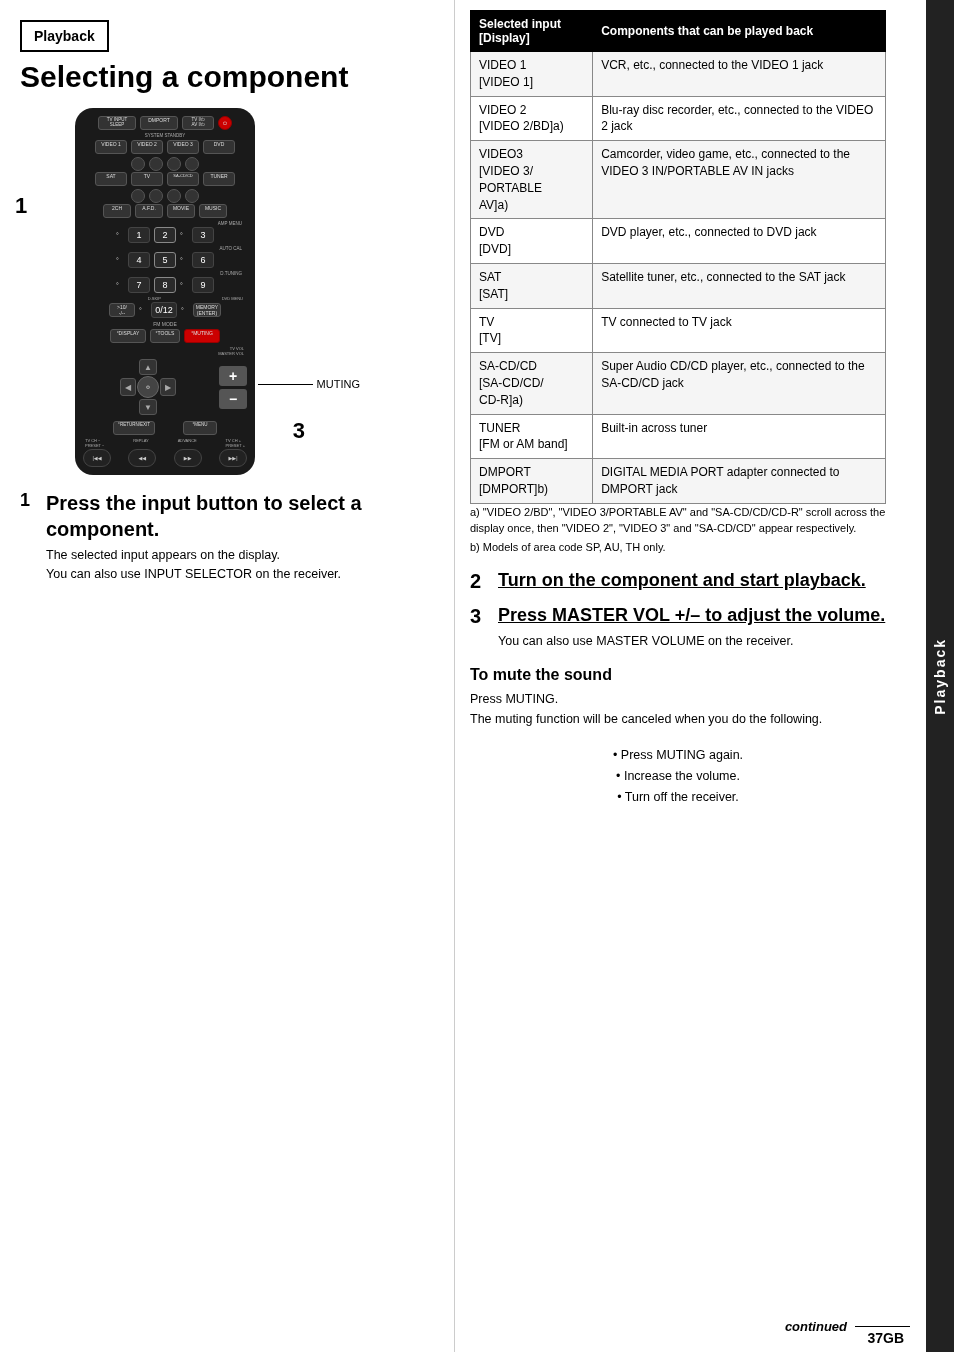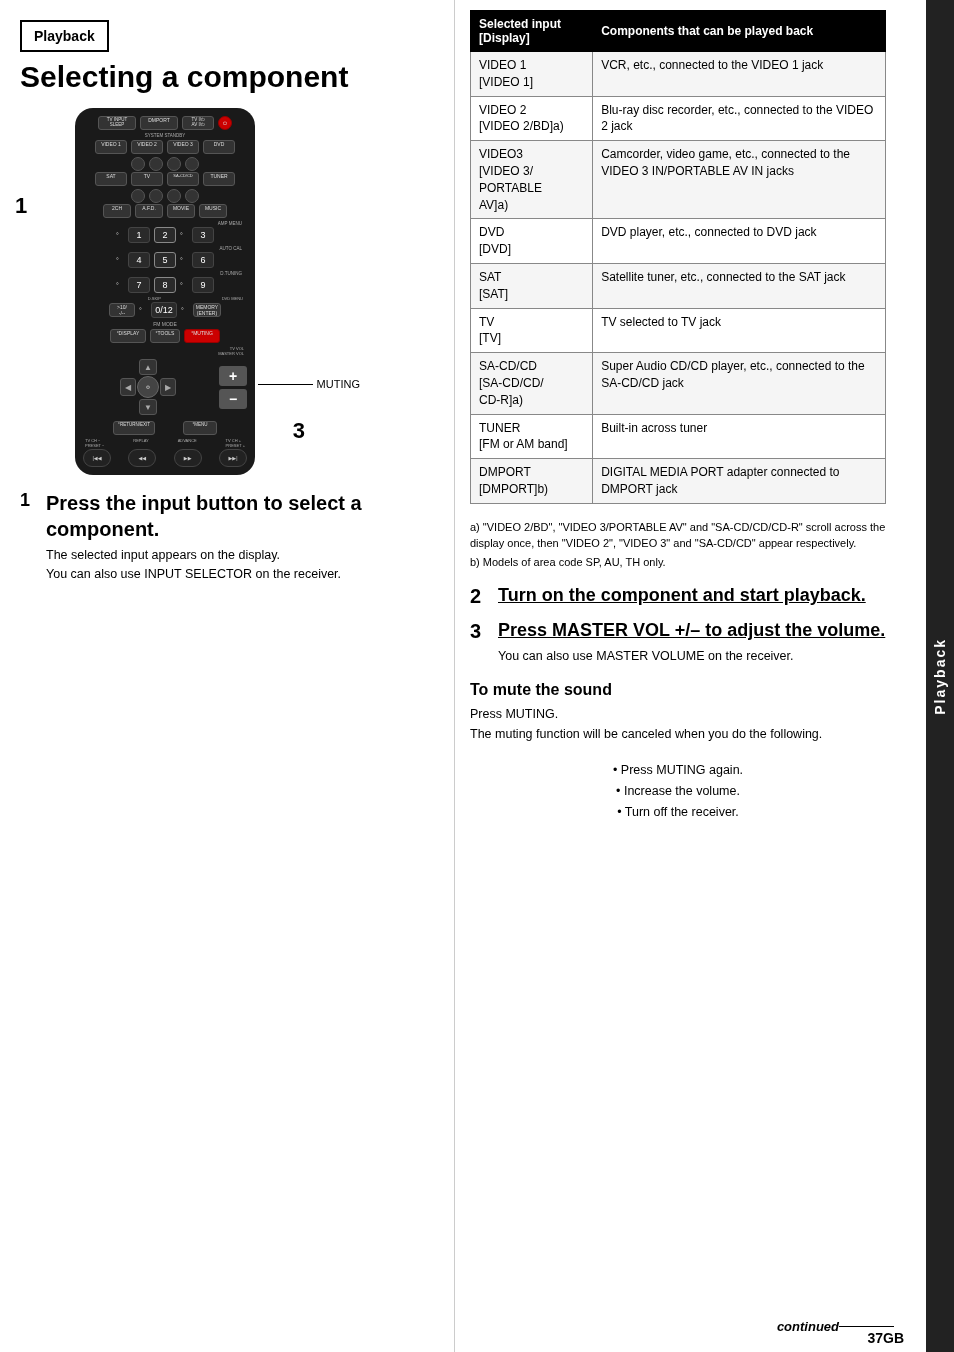--- a/index.html
+++ b/index.html
@@ -144,21 +144,20 @@
     .step-desc {
       font-size: 12.5px;
       margin-left: 26px;
       line-height: 1.5;
     }
 
     
     .input-table {
       width: 100%;
       border-collapse: collapse;
-      margin-bottom: 15px;
     }
 
     .input-table th {
       background: #000;
       color: #fff;
       padding: 6px 8px;
       text-align: left;
       font-size: 12px;
       border: 1px solid #000;
     }
@@ -665,21 +664,21 @@
             <td>DVD player, etc., connected to DVD jack</td>
           </tr>
           <tr>
             <td style="white-space: pre-line; font-weight: normal;">SAT
 [SAT]</td>
             <td>Satellite tuner, etc., connected to the SAT jack</td>
           </tr>
           <tr>
             <td style="white-space: pre-line; font-weight: normal;">TV
 [TV]</td>
-            <td>TV selected to TV jack</td>
+            <td>TV connected to TV jack</td>
           </tr>
           <tr>
             <td style="white-space: pre-line; font-weight: normal;">SA-CD/CD
 [SA-CD/CD/
 CD-R]a)</td>
             <td>Super Audio CD/CD player, etc., connected to the SA-CD/CD jack</td>
           </tr>
           <tr>
             <td style="white-space: pre-line; font-weight: normal;">TUNER
 [FM or AM band]</td>
@@ -729,21 +728,21 @@
     </div>
 
   </div>
 
   <div class="vertical-tab">
     <span class="vertical-tab-text">Playback</span>
   </div>
 
 </div>
 
-<div style="position:absolute;bottom:18px;right:60px;display:flex;align-items:center;">
+<div style="position:absolute;bottom:18px;right:44px;display:flex;align-items:center;gap:8px;">
   <span style="font-style:italic;font-weight:bold;font-size:13px;">continued</span>
   <div style="width:55px;height:1.5px;background:#000;"></div>
 </div>
 
 <div style="position:absolute;bottom:18px;right:50px;margin-top:4px;">
 </div>
 
 <div style="position:absolute;bottom:6px;right:50px;font-size:14px;font-weight:bold;">37GB</div>
 
 </body></html>

